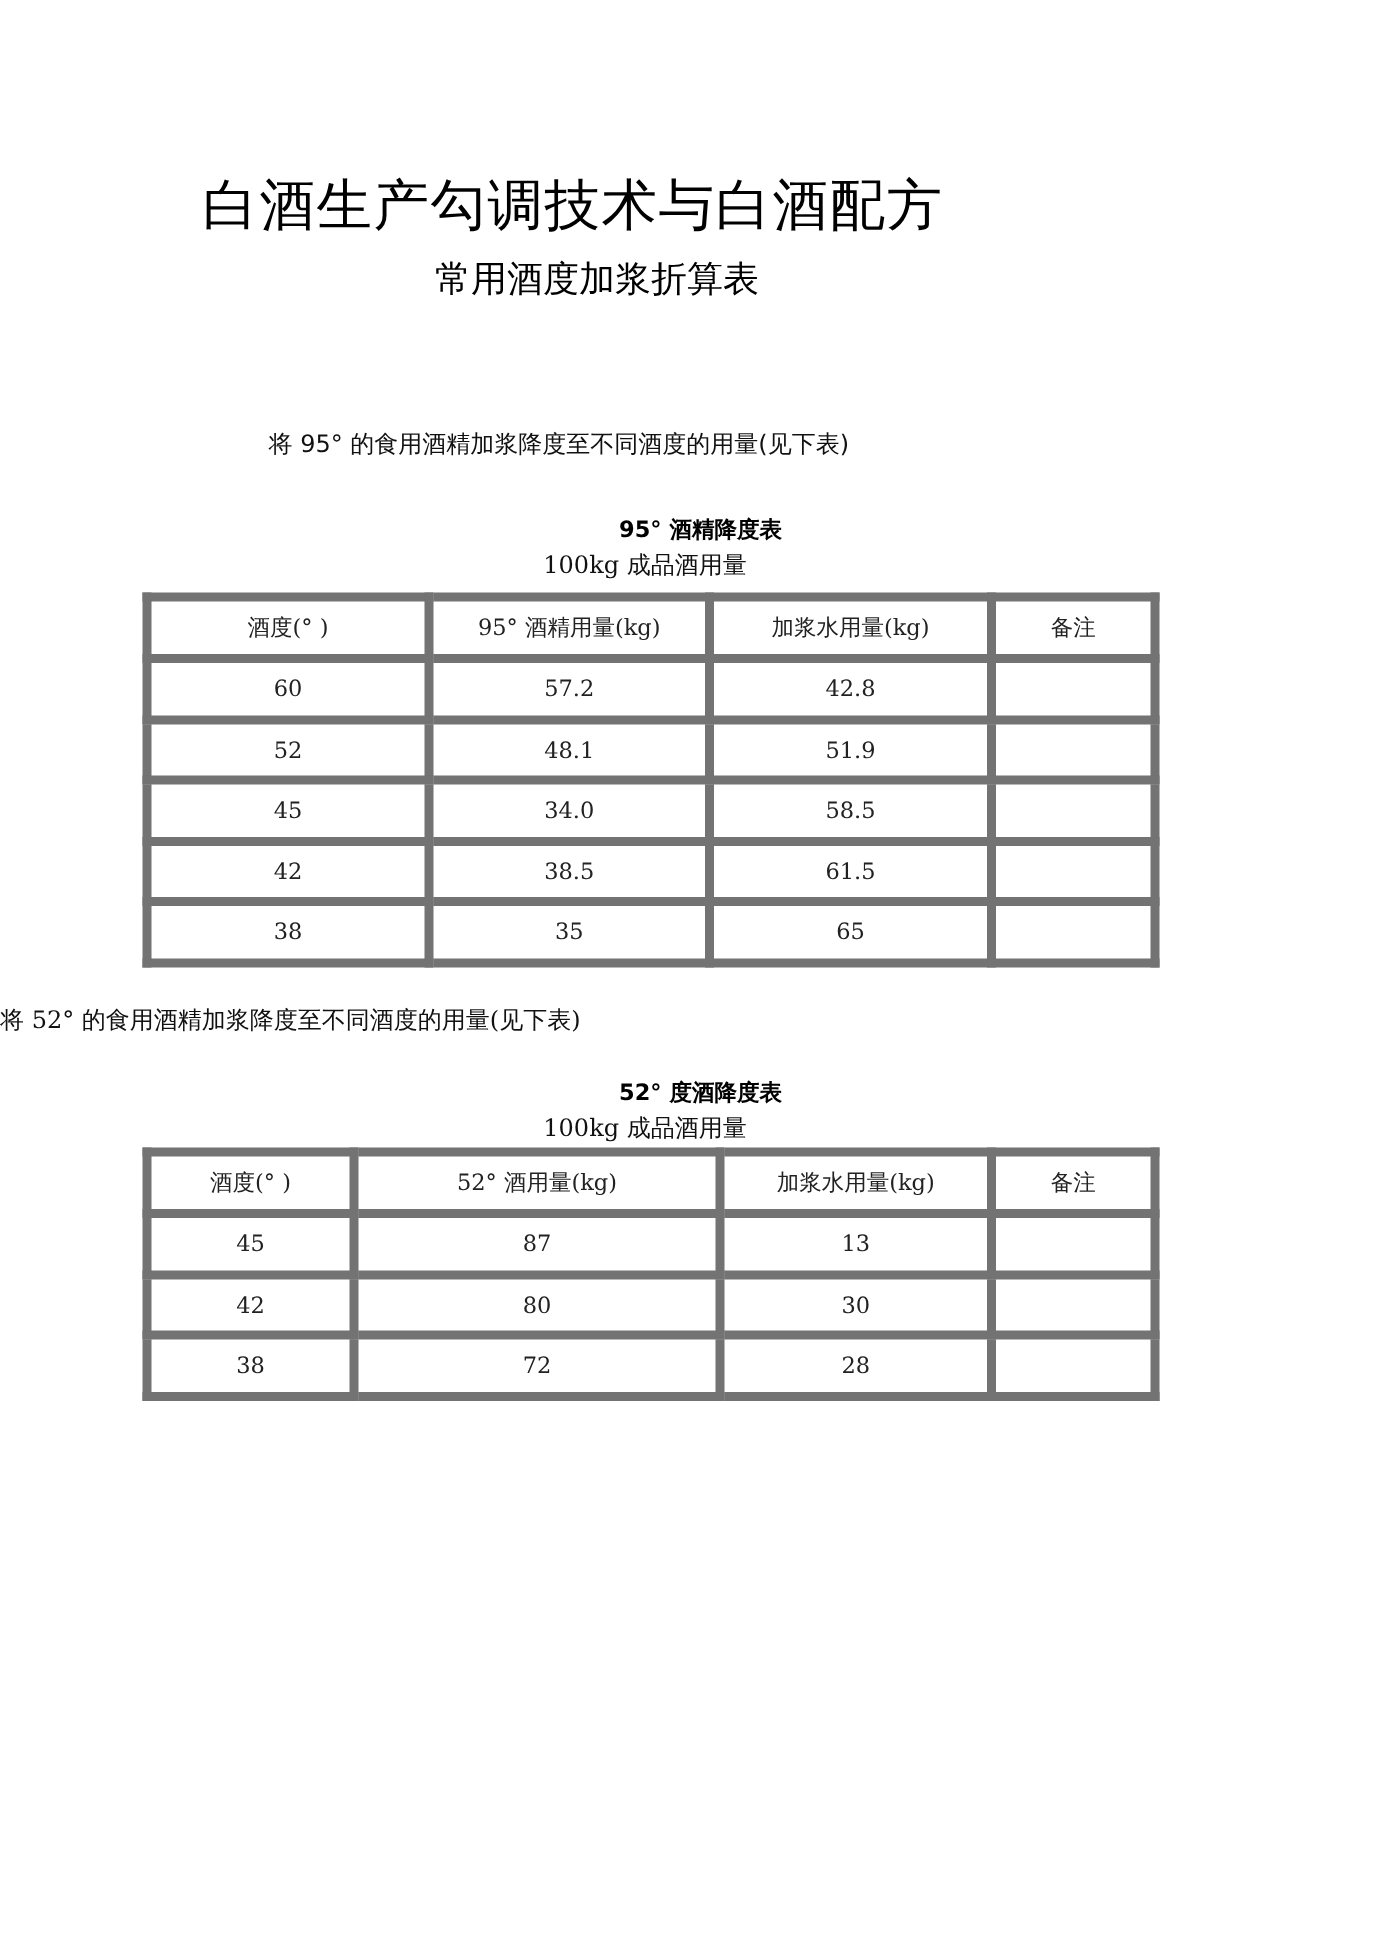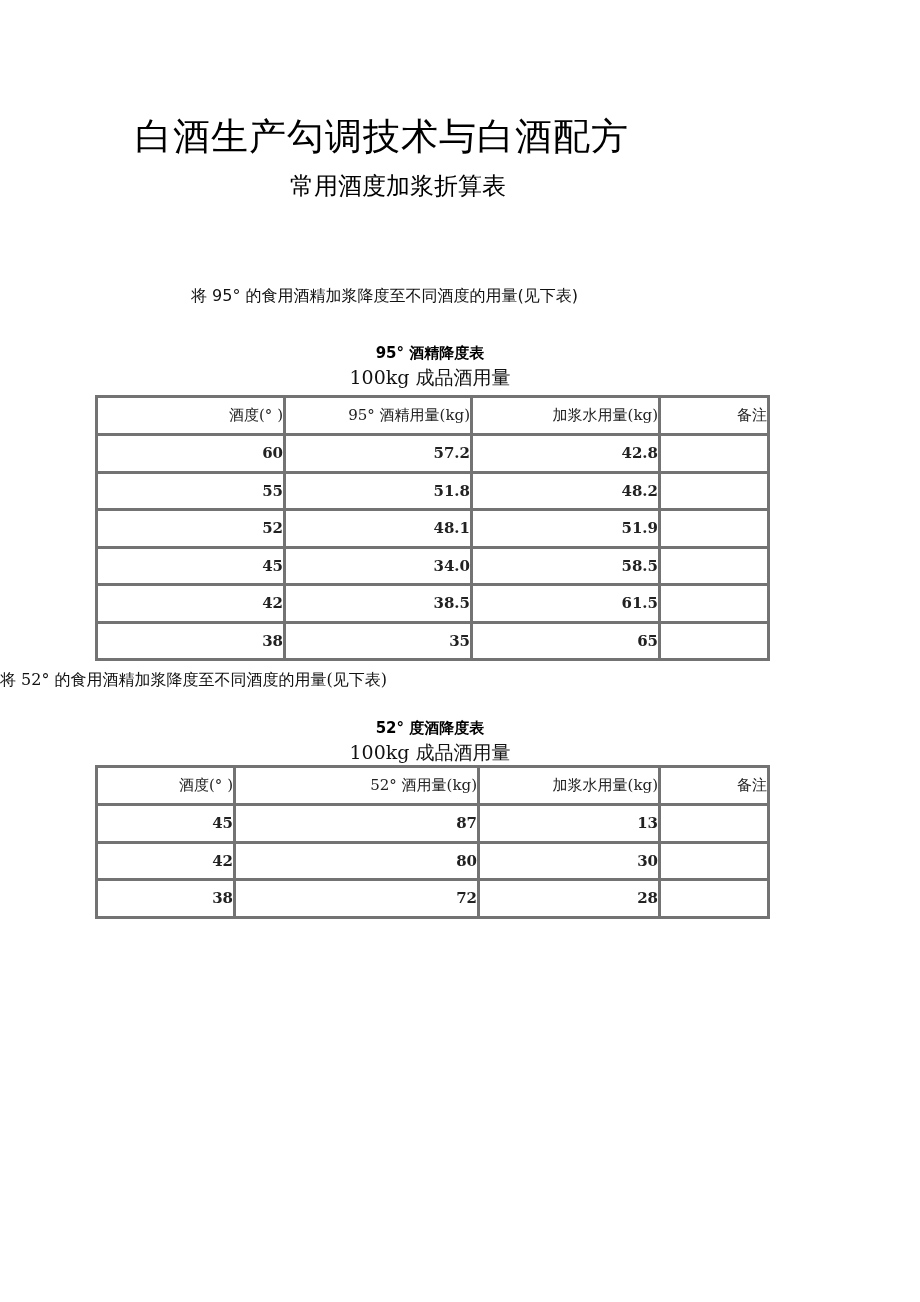--- a/index.html
+++ b/index.html
@@ -33,60 +33,61 @@
       line-height: 36px;
       color: #000;
     }
     .intro {
       font-family: "DejaVu Sans", "Liberation Sans", sans-serif;
       font-size: 16px;
       line-height: 24px;
       color: #111;
       white-space: nowrap;
     }
-    .intro-1 { left: 191px; top: 284px; }
+    .intro-1 { left: 179px; top: 284px; }
     .intro-2 { left: 0; width: 896px; text-align: left; top: 668px;
                font-family: "DejaVu Serif", "Liberation Serif", serif; }
     .table-title {
       left: 0; width: 860px; text-align: center;
       font-family: "DejaVu Sans", "Liberation Sans", sans-serif;
       font-weight: bold;
       font-size: 15px;
       line-height: 22px;
       color: #000;
+      padding-left: 37px;
     }
     .table-caption {
       left: 0; width: 860px; text-align: center;
       font-family: "DejaVu Serif", "Liberation Serif", serif;
-      font-size: 19px;
+      font-size: 16px;
       line-height: 22px;
       color: #111;
     }
     .t1-title { top: 342px; }
     .t1-caption { top: 366px; }
     .t2-title { top: 717px; }
     .t2-caption { top: 741px; }
 
     table.grid {
       position: absolute;
       border-collapse: collapse;
       table-layout: fixed;
       font-family: "DejaVu Serif", "Liberation Serif", serif;
       font-size: 15px;
       color: #222;
     }
     table.grid th, table.grid td {
-      border: 3px solid #737373;
-      text-align: right;
+      border: 6px solid #737373;
+      text-align: center;
       vertical-align: middle;
       padding: 0;
       font-weight: normal;
     }
     table.grid th { height: 35px; }
-    table.grid td { height: 34.5px; font-weight: bold; }
+    table.grid td { height: 34.5px; }
     .table-1 { left: 95px; top: 395px; width: 672px; }
     .table-2 { left: 95px; top: 765px; width: 672px; }
   </style>
 </head>
 <body>
 
 <div class="abs main-title">白酒生产勾调技术与白酒配方</div>
 <div class="abs sub-title">常用酒度加浆折算表</div>
 
 <div class="abs intro intro-1">将 95° 的食用酒精加浆降度至不同酒度的用量(见下表)</div>
@@ -106,26 +107,20 @@
       <th>95° 酒精用量(kg)</th>
       <th>加浆水用量(kg)</th>
       <th>备注</th>
     </tr>
   </thead>
   <tbody>
     <tr>
       <td>60</td>
       <td>57.2</td>
       <td>42.8</td>
-      <td></td>
-    </tr>
-    <tr>
-      <td>55</td>
-      <td>51.8</td>
-      <td>48.2</td>
       <td></td>
     </tr>
     <tr>
       <td>52</td>
       <td>48.1</td>
       <td>51.9</td>
       <td></td>
     </tr>
     <tr>
       <td>45</td>

